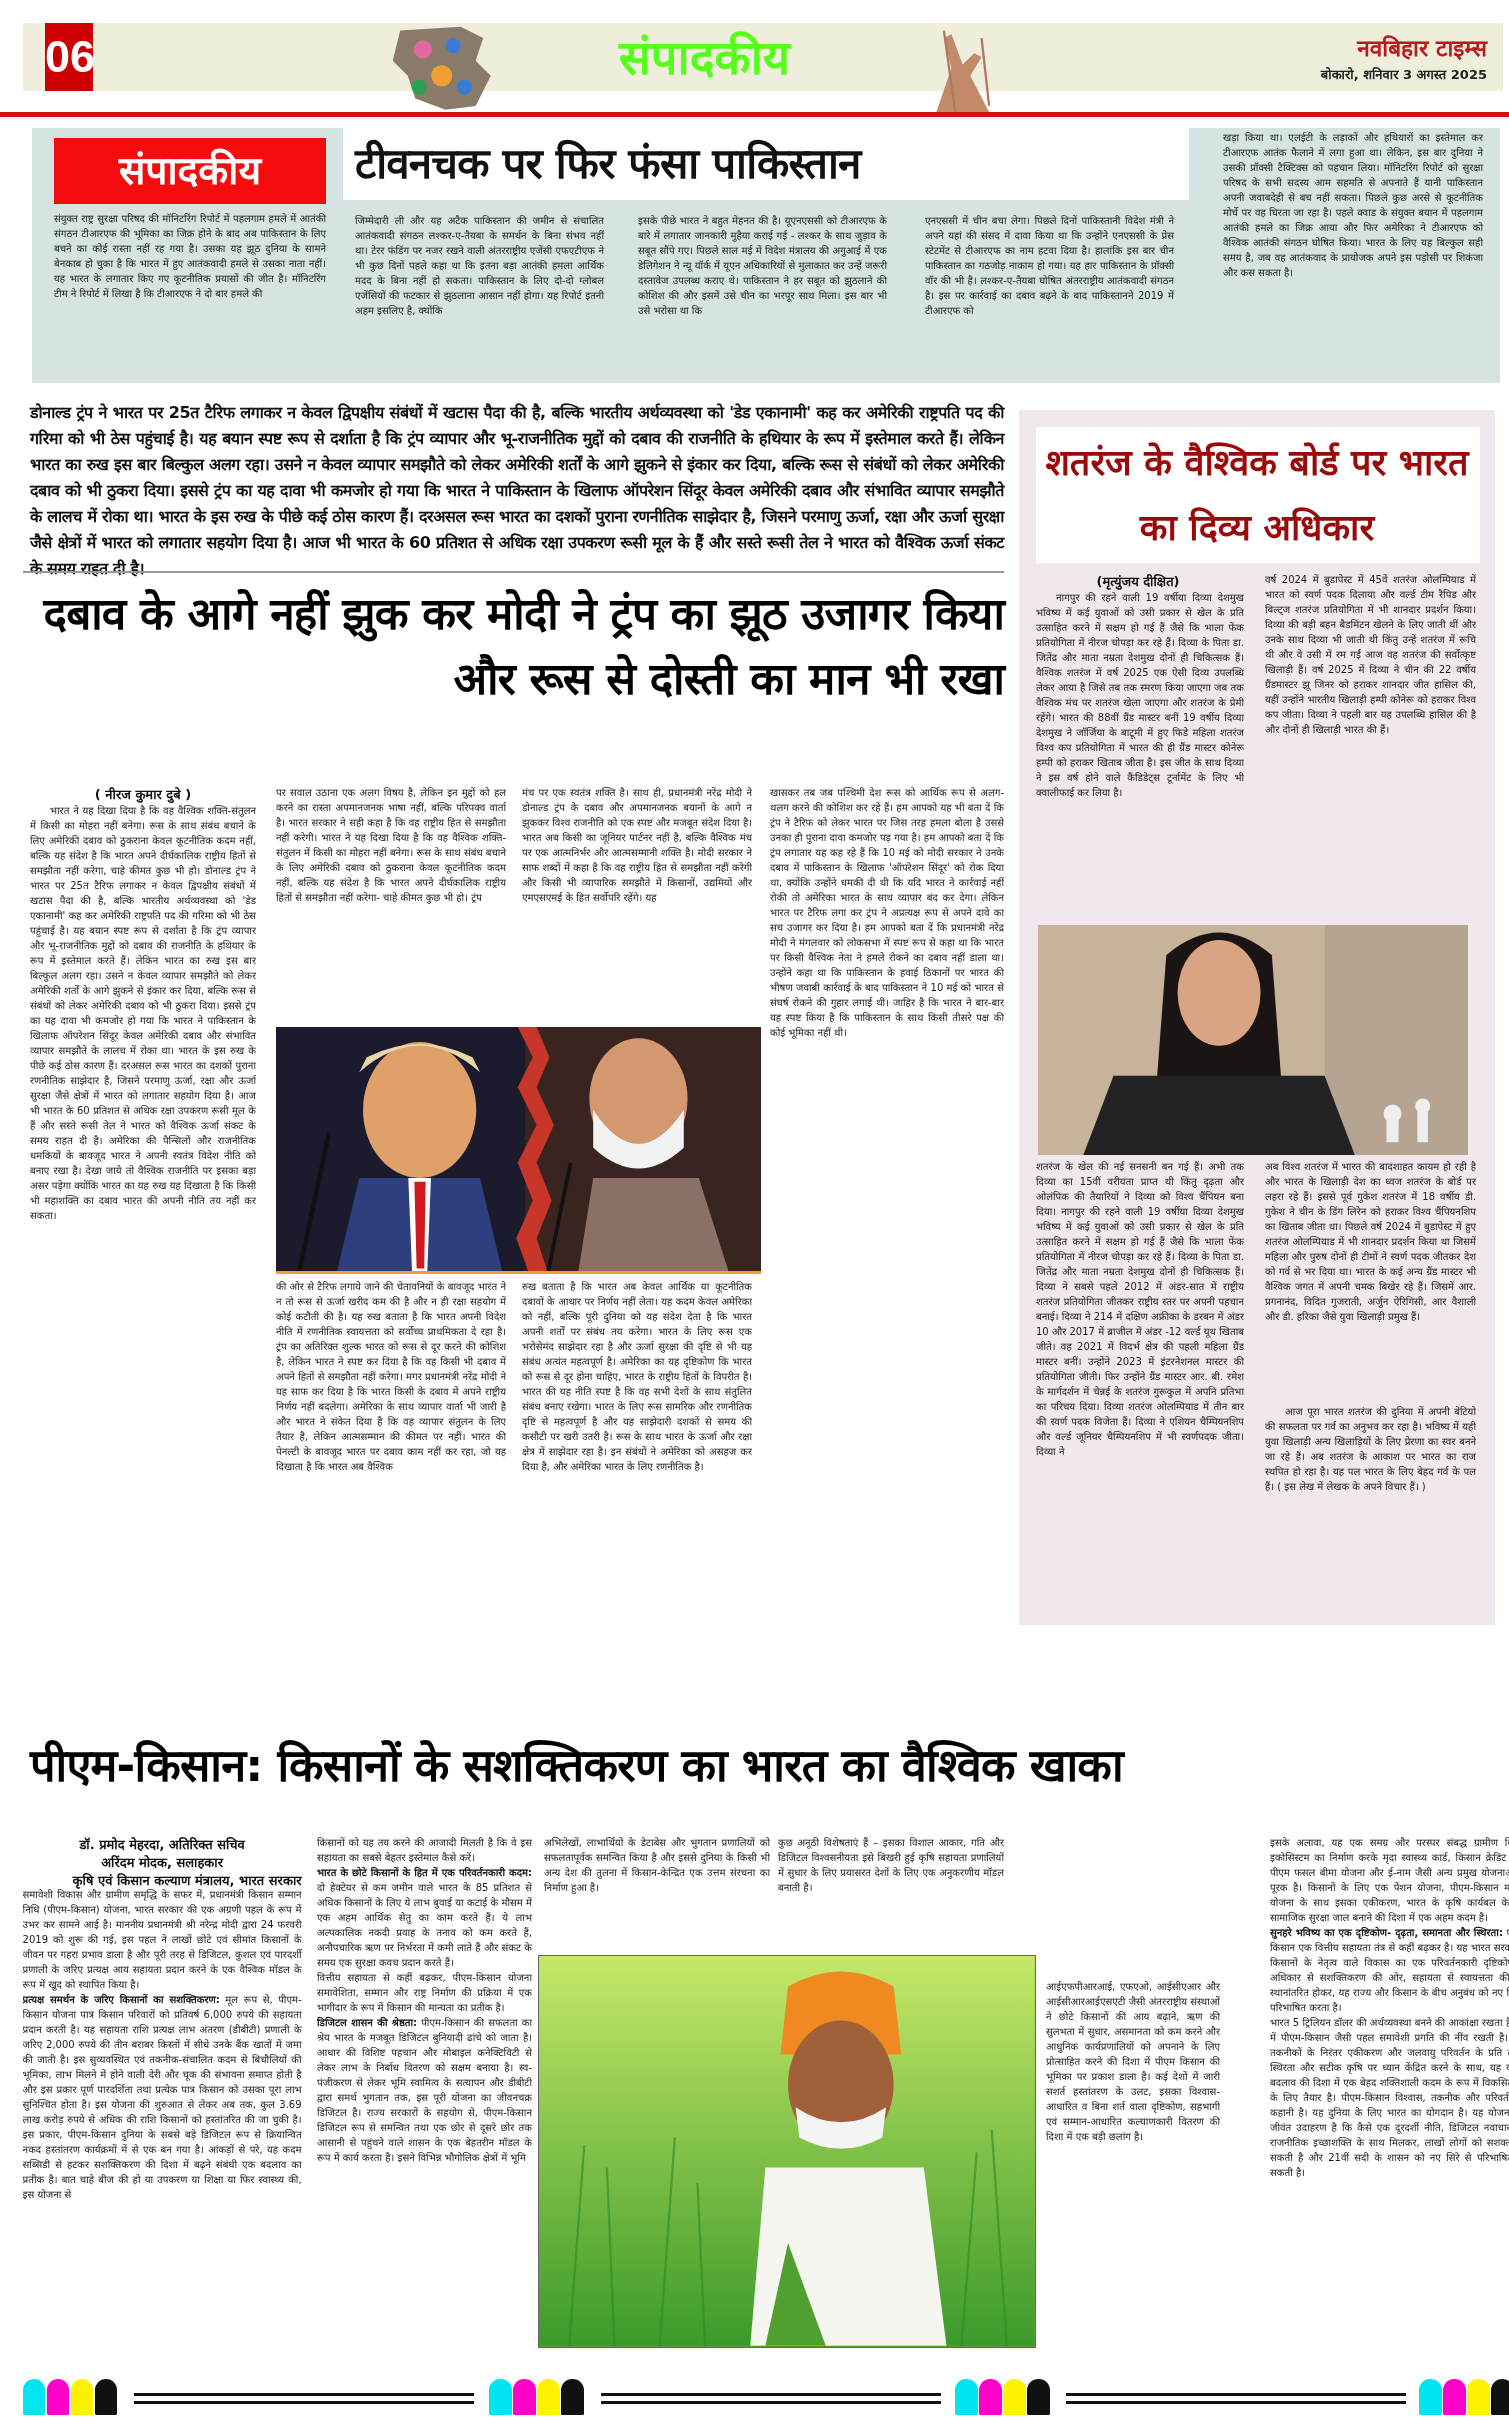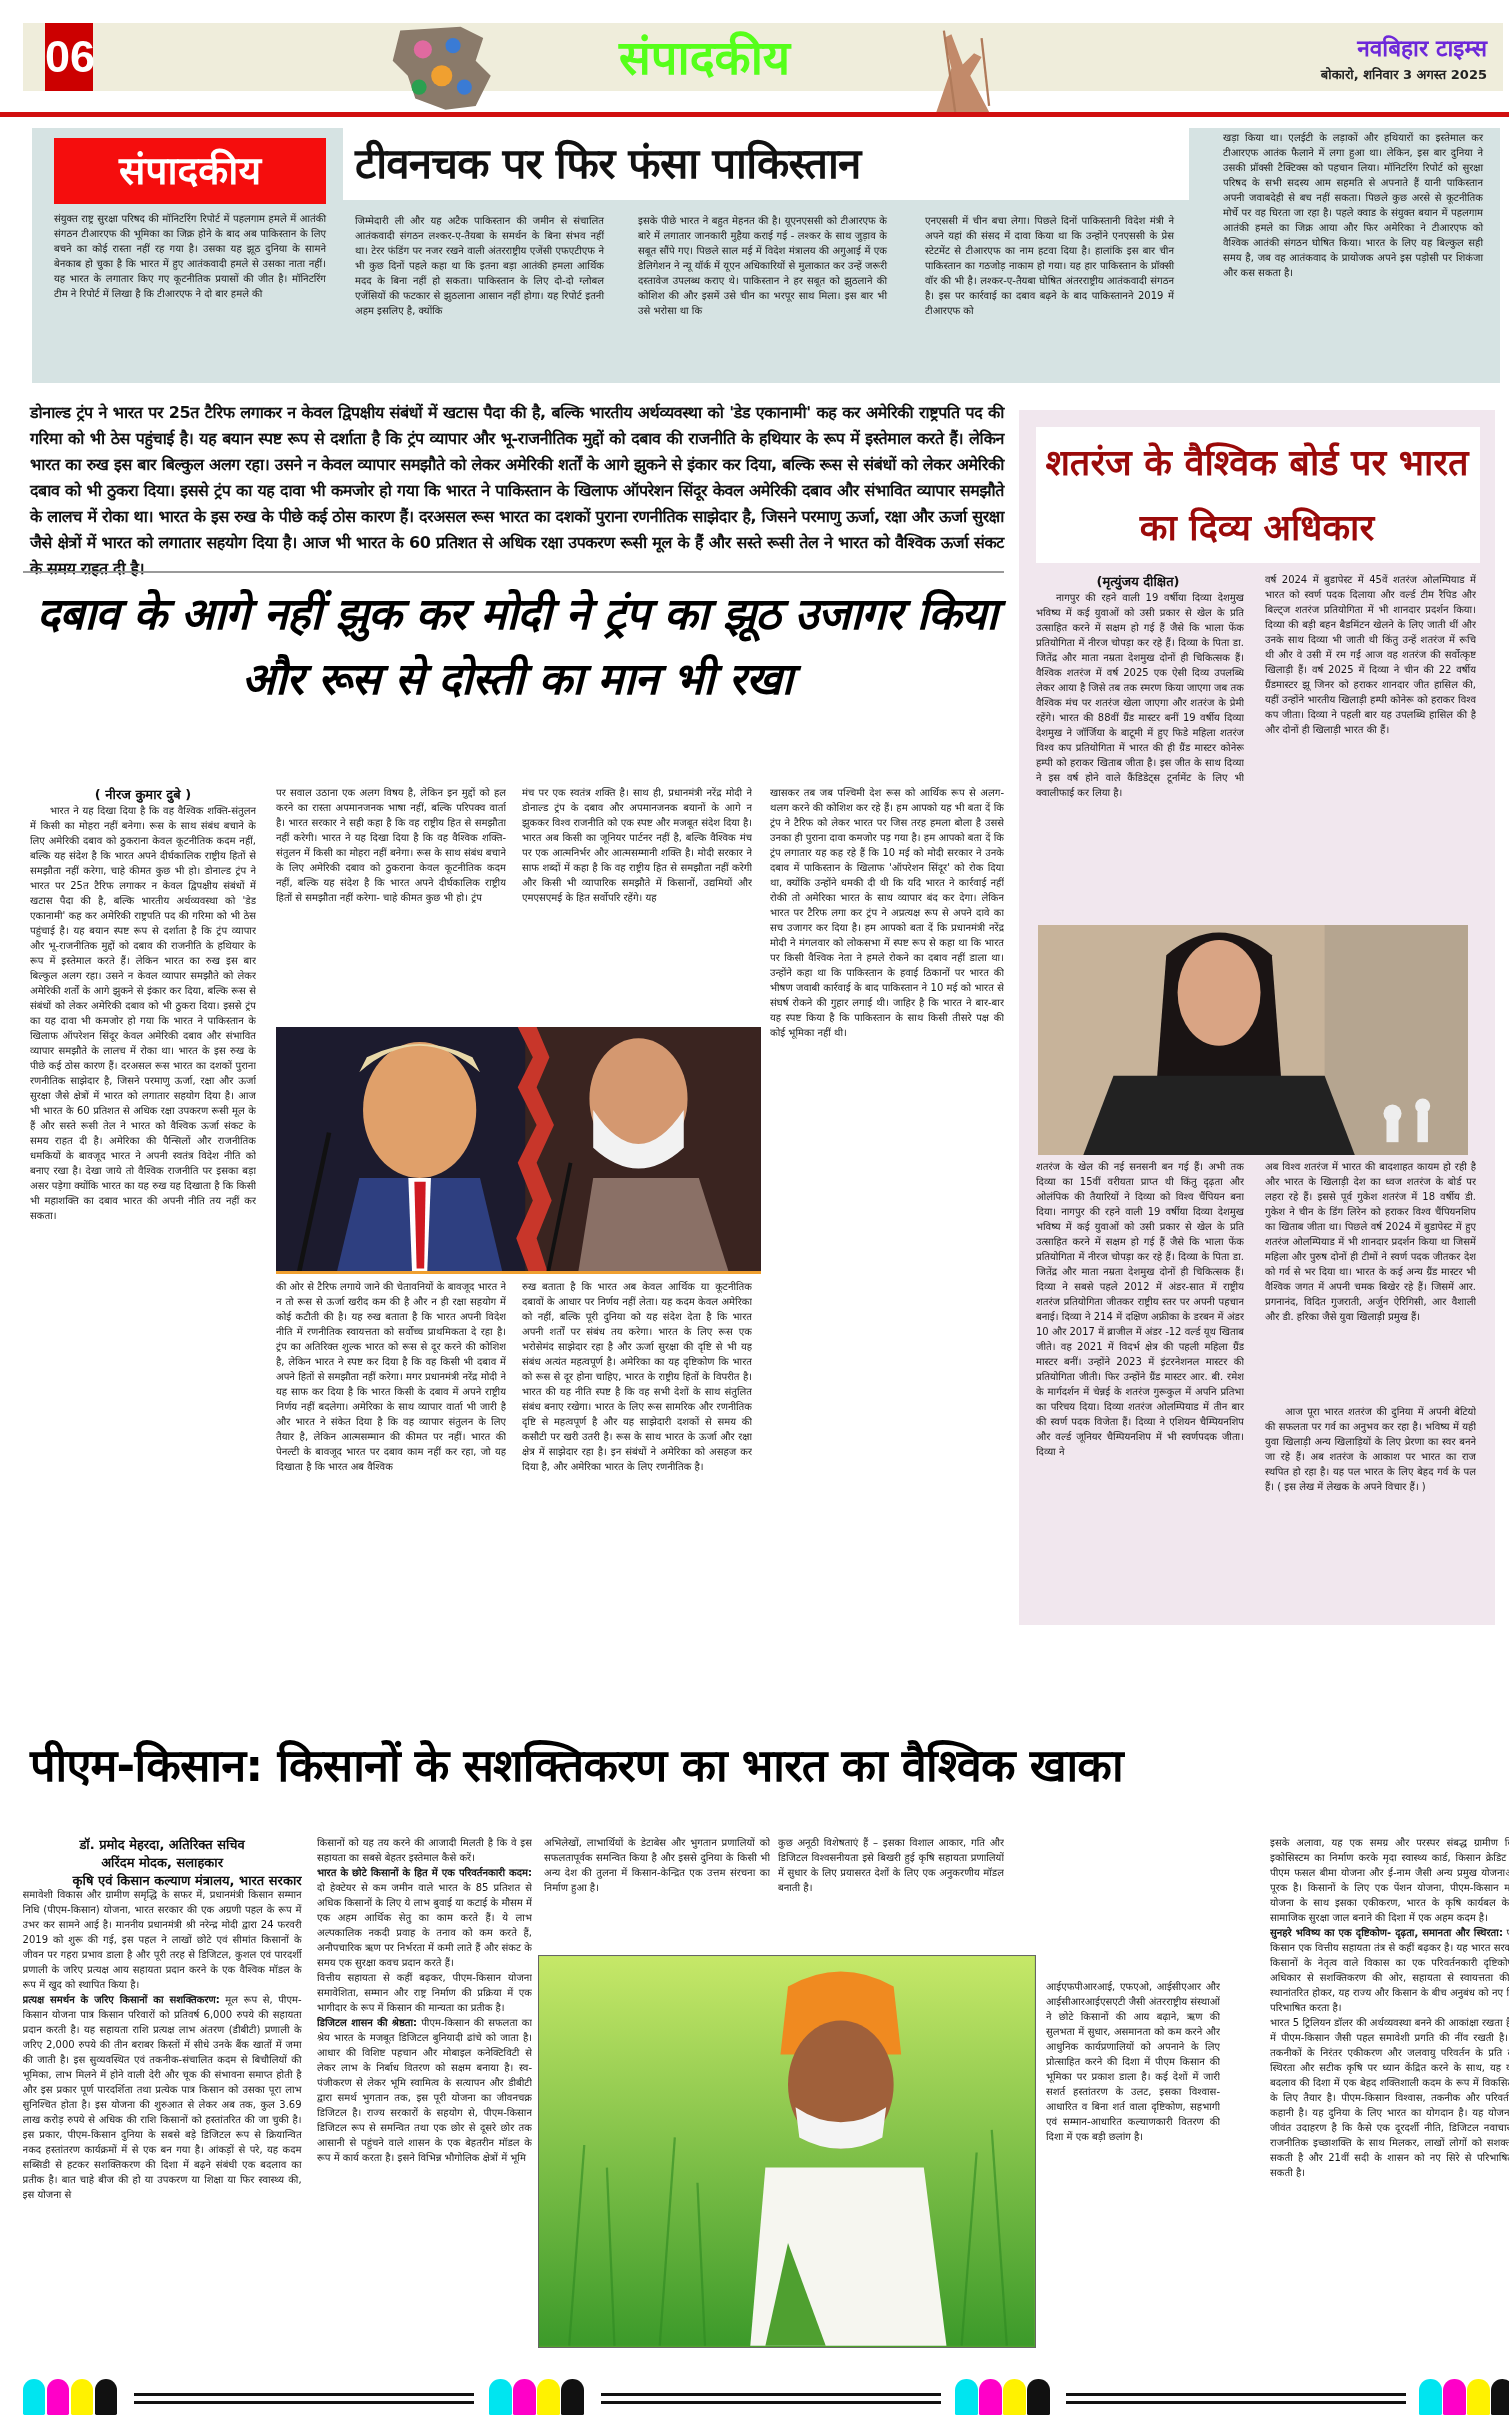--- a/index.html
+++ b/index.html
@@ -13,35 +13,35 @@
   p.txt.small { font-size: 10px; line-height: 15px; }
   .indent { text-indent: 2em; }
 
   
   .masthead { left: 22.6px; top: 22.6px; width: 1480px; height: 68px; background: #efeddb; }
   .page-no { left: 45px; top: 22.6px; width: 48px; height: 68px; background: #c00; color: #fff;
     font-family: "Liberation Sans", sans-serif; font-weight: bold; font-size: 45px; line-height: 68px; text-align: center; }
   .mast-title { left: 619px; top: 29px; font-size: 47px; font-weight: bold; color: #55ff1a; line-height: 57px; }
   .mast-map { left: 370px; top: 22.6px; width: 151px; height: 89px; }
   .mast-statue { left: 891px; top: 22.6px; width: 151px; height: 89px; }
-  .brand { left: 1238px; top: 32px; width: 249px; text-align: right; font-size: 22.6px; font-weight: bold; color: #6d28d9; }
+  .brand { left: 1238px; top: 32px; width: 249px; text-align: right; font-size: 22.6px; font-weight: bold; color: #b91c1c; }
   .dateline { left: 1208px; top: 65px; width: 279px; text-align: right; font-size: 13px; font-weight: bold; color: #222; }
   .redrule { left: 0; top: 112px; width: 1510px; height: 4.5px; background: #d10f0f; }
 
   
   .ed-box { left: 32px; top: 128px; width: 1468px; height: 255px; background: #d6e3e3; }
   .ed-badge { left: 54px; top: 138px; width: 272px; height: 66px; background: #f50d0d; color: #fff;
     font-size: 39px; font-weight: bold; text-align: center; line-height: 66px; }
   .ed-headline-bg { left: 343px; top: 128px; width: 846px; height: 72px; background: #fff; }
   .ed-headline { left: 355px; top: 134px; width: 830px; font-size: 42px; font-weight: bold; color: #111; line-height: 60px; letter-spacing: -0.8px; }
 
   .lead-rule { left: 22.6px; top: 571px; width: 981px; height: 1.5px; background: #999; }
   .lead { left: 30px; top: 400px; width: 974px; font-size: 16px; line-height: 26px; font-weight: bold; color: #111; letter-spacing: -0.4px; text-align: justify; }
 
-  .main-headline { left: 30px; top: 581px; width: 974px; font-size: 44px; line-height: 65px; font-weight: bold; color: #000; text-align: center; letter-spacing: -0.8px; font-style: italic; }
+  .main-headline { left: 30px; top: 581px; width: 974px; font-size: 44px; line-height: 65px; font-weight: bold; color: #000; text-align: right; letter-spacing: -0.8px; }
 
   .byline { font-size: 13px; font-weight: bold; text-align: center; }
 
   .photo { background: #333; overflow: hidden; }
 
   
   .chess-box { left: 1019px; top: 410px; width: 476px; height: 1215px; background: #f1e7ee; }
   .chess-head-bg { left: 1036px; top: 427px; width: 444px; height: 136px; background: #fff; }
   .chess-head { left: 1042px; top: 430px; width: 430px; font-size: 36px; line-height: 65px; font-weight: bold; color: #9b0a0a; text-align: center; }
 

